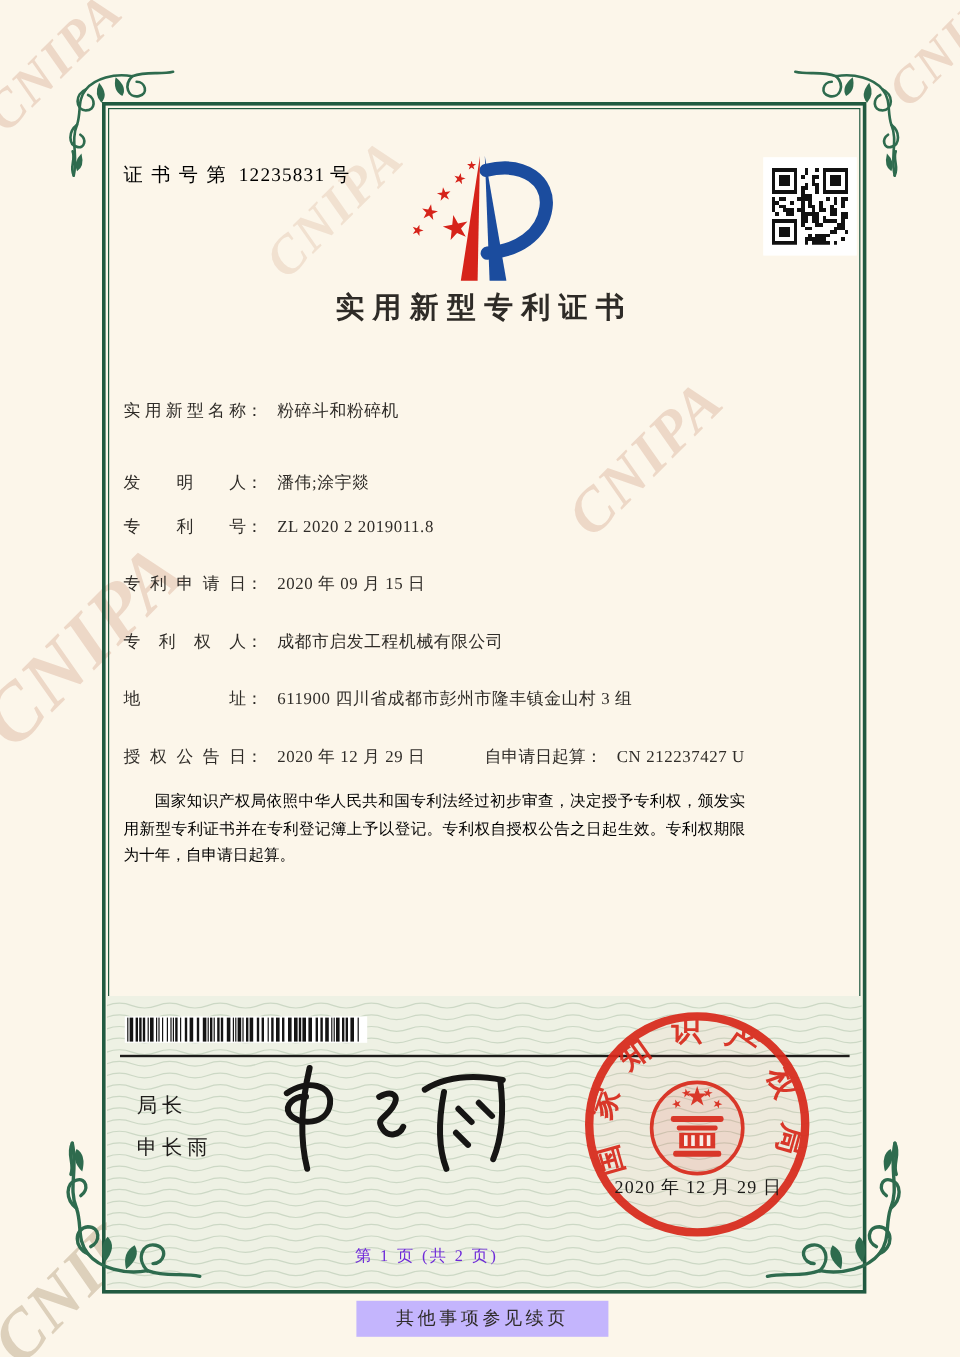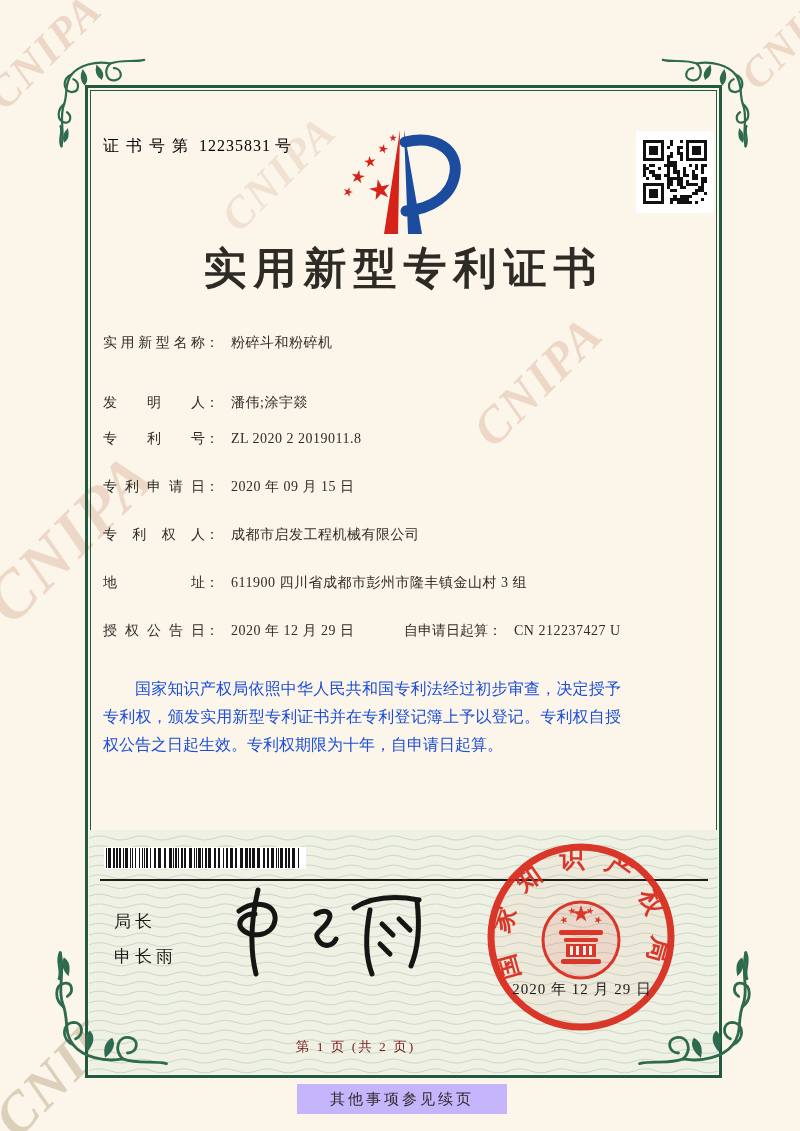--- a/index.html
+++ b/index.html
@@ -43,38 +43,38 @@
   }
   .cert-no .sp { letter-spacing:7px; }
   .cert-no .num { margin:0 4px; letter-spacing:1px; }
   .logo { position:absolute; left:336px; top:126px; width:132px; height:120px; }
   .qr-box {
     position:absolute; left:636px; top:131px; width:78px; height:82px;
     background:#ffffff; display:flex; align-items:center; justify-content:center;
   }
   .title {
     position:absolute; left:85px; top:240px; width:637px;
-    text-align:center; font-size:43px; font-weight:bold; color:#2e2b27;
+    text-align:center; font-size:24px; font-weight:bold; color:#2e2b27;
     letter-spacing:7px;
   }
   
   .fields { position:absolute; left:103px; top:332px; width:560px; }
   .frow { position:absolute; left:0; font-size:14px; color:#2f2c28; white-space:nowrap; }
   .frow .flabel {
     display:inline-block; width:102px; text-align:justify; text-align-last:justify;
     vertical-align:bottom;
   }
   .frow .fcolon { display:inline-block; }
   .frow .fvalue { margin-left:12px; letter-spacing:0.5px; }
   .r0{top:2px;} .r1{top:62px;} .r2{top:98px;} .r3{top:146px;} .r4{top:194px;} .r5{top:242px;} .r6{top:290px;}
   .pair2 { margin-left:46px; }
   
   .paras {
-    position:absolute; left:103px; top:675px; width:518px;
-    font-size:16px; line-height:1.74; color:#1d4ed8; text-align:justify;
+    position:absolute; left:103px; top:657px; width:518px;
+    font-size:13px; line-height:1.74; color:#000000; text-align:justify;
   }
   .paras p { text-indent:2em; }
   
   .band {
     position:absolute; left:89px; top:830px; width:629px; height:244px;
     background:#eef1e4;
   }
   .band svg { display:block; width:100%; height:100%; }
   
   .barcode { position:absolute; left:104px; top:847px; width:202px; height:22px; background:#fff; }
@@ -90,21 +90,21 @@
   .sig-script { position:absolute; left:220px; top:876px; width:215px; height:112px; }
   
   .seal { position:absolute; left:479px; top:840px; width:204px; height:196px; }
   .seal-date {
     position:absolute; left:491px; top:980px; width:182px; text-align:center;
     font-size:15px; color:#1b1a18; letter-spacing:1px; white-space:nowrap;
   }
   
   .page-ind {
     position:absolute; left:85px; top:1038px; width:541px; text-align:center;
-    font-size:13.5px; color:#7f1d1d; letter-spacing:2px;
+    font-size:13.5px; color:#6d28d9; letter-spacing:2px;
   }
   .note {
     position:absolute; left:297px; top:1084px; width:210px; height:30px;
     background:#c4b5fd; text-align:center; line-height:30px;
     font-size:15px; color:#2e2b28; letter-spacing:3px;
   }
 </style>
 </head>
 <body>
 

